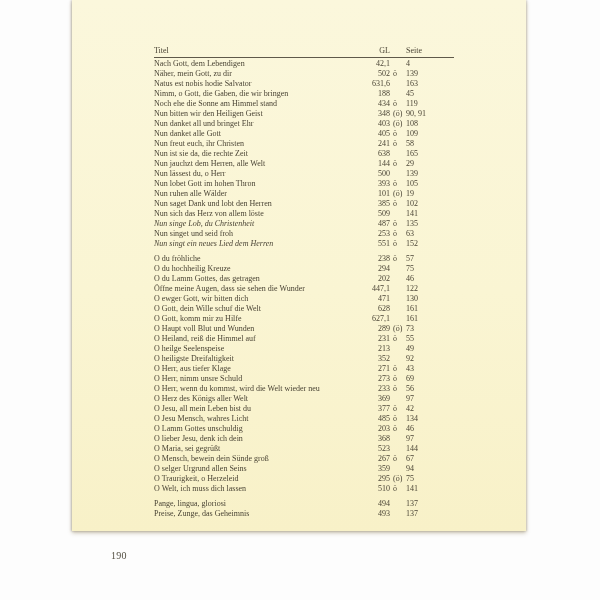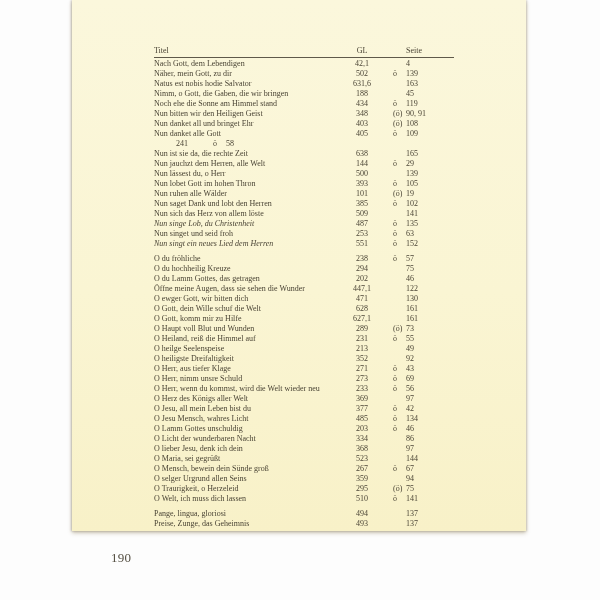--- a/index.html
+++ b/index.html
@@ -35,29 +35,29 @@
     align-items: baseline;
     height: 10px;
     white-space: nowrap;
   }
   .row.header {
     height: 11px;
     border-bottom: 1px solid #5f594a;
     margin-bottom: 1px;
   }
   .cell-title { flex: 1 1 auto; overflow: hidden; }
-  .cell-gl    { flex: 0 0 56px; text-align: center; }
+  .cell-gl    { flex: 0 0 56px; text-align: right; }
   .cell-sfx   { flex: 0 0 16px; text-align: left; padding-left: 3px; box-sizing: border-box; }
   .cell-seite { flex: 0 0 48px; text-align: left; }
   .italic { font-style: italic; }
   .gap { height: 5px; }
   .pagenum {
     position: absolute;
     left: 39px; top: 550px;
-    font-size: 13px;
+    font-size: 10px;
     color: #555043;
     letter-spacing: 0.3px;
   }
 </style>
 </head>
 <body>
 
 <div class="canvas">
   <div class="page">
     <div class="content">
@@ -110,20 +110,21 @@
             <span class="cell-sfx">(ö)</span>
             <span class="cell-seite">108</span>
           </div>
           <div class="row">
             <span class="cell-title">Nun danket alle Gott</span>
             <span class="cell-gl">405</span>
             <span class="cell-sfx">ö</span>
             <span class="cell-seite">109</span>
           </div>
           <div class="row">
+            <span class="cell-title">Nun freut euch, ihr Christen</span>
             <span class="cell-gl">241</span>
             <span class="cell-sfx">ö</span>
             <span class="cell-seite">58</span>
           </div>
           <div class="row">
             <span class="cell-title">Nun ist sie da, die rechte Zeit</span>
             <span class="cell-gl">638</span>
             <span class="cell-sfx"></span>
             <span class="cell-seite">165</span>
           </div>
@@ -282,26 +283,20 @@
             <span class="cell-title">O Jesu Mensch, wahres Licht</span>
             <span class="cell-gl">485</span>
             <span class="cell-sfx">ö</span>
             <span class="cell-seite">134</span>
           </div>
           <div class="row">
             <span class="cell-title">O Lamm Gottes unschuldig</span>
             <span class="cell-gl">203</span>
             <span class="cell-sfx">ö</span>
             <span class="cell-seite">46</span>
-          </div>
-          <div class="row">
-            <span class="cell-title">O Licht der wunderbaren Nacht</span>
-            <span class="cell-gl">334</span>
-            <span class="cell-sfx"></span>
-            <span class="cell-seite">86</span>
           </div>
           <div class="row">
             <span class="cell-title">O lieber Jesu, denk ich dein</span>
             <span class="cell-gl">368</span>
             <span class="cell-sfx"></span>
             <span class="cell-seite">97</span>
           </div>
           <div class="row">
             <span class="cell-title">O Maria, sei gegrüßt</span>
             <span class="cell-gl">523</span>

